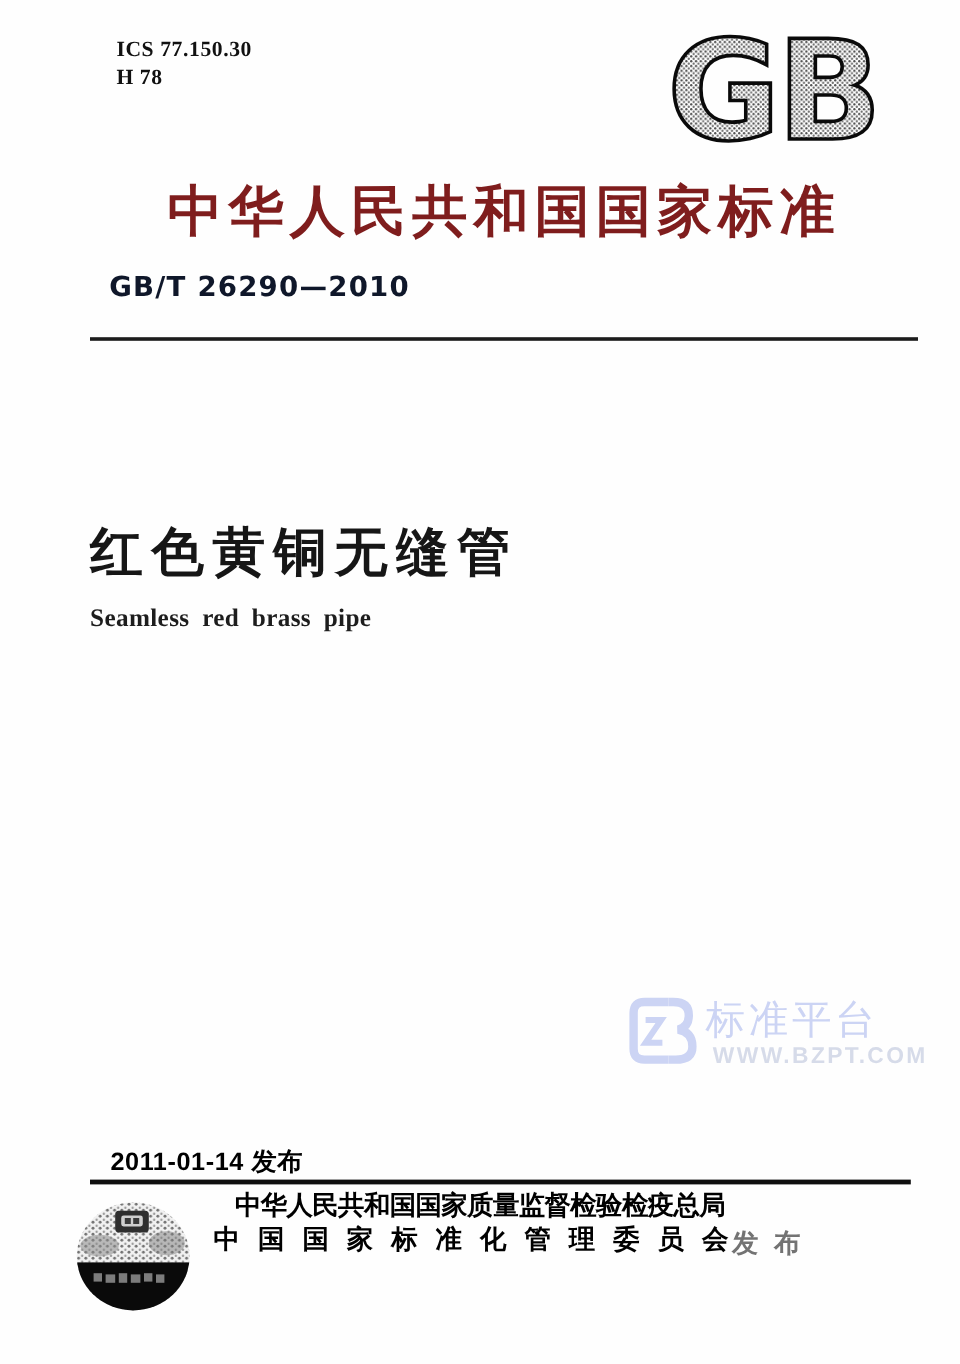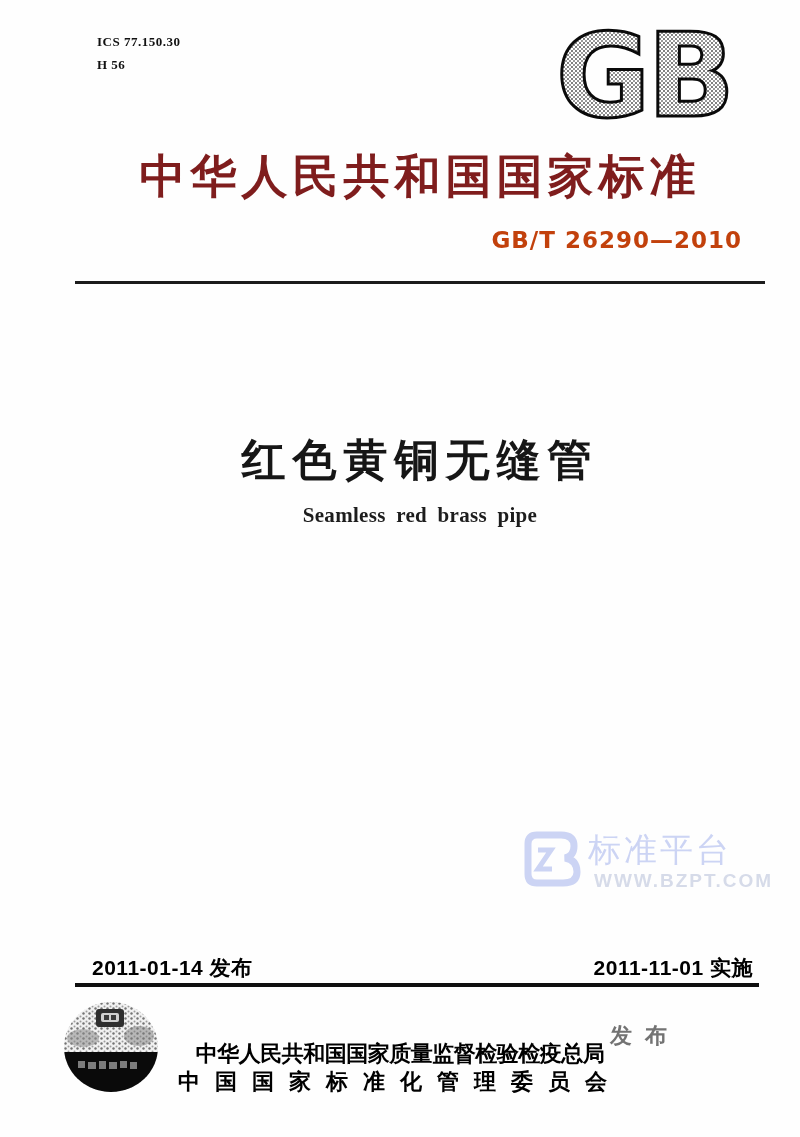--- a/index.html
+++ b/index.html
@@ -9,56 +9,54 @@
     margin:0 auto;
     background:var(--paper,#fefefe);
     overflow:hidden;
     font-family:"Liberation Serif", serif;
     color:var(--ink,#141414);
   }
   
   .ics-block{
     position:absolute;left:97px;top:30px;
     font-family:"Liberation Serif", serif;
-    font-weight:700;font-size:13px;line-height:23px;letter-spacing:0.5px;
+    font-weight:700;font-size:18px;line-height:23px;letter-spacing:0.5px;
     color:#111;
   }
   
   .gb-logo{position:absolute;left:543px;top:26px;width:202px;height:100px;}
   
   .heading{
     position:absolute;left:75px;top:146px;width:690px;
     text-align:center;white-space:nowrap;
     font-family:"Liberation Serif", serif;
     font-weight:700;font-size:46px;letter-spacing:5px;
     color:#7f1d1d;
   }
   
   .std-number{
-    position:absolute;left:75px;top:227px;width:667px;
-    text-align:right;
+    position:absolute;left:91px;top:227px;width:667px;
     font-family:"DejaVu Sans", sans-serif;
     font-weight:700;font-size:23px;letter-spacing:1px;
-    color:#c2410c;
+    color:#0f172a;
   }
   .rule{position:absolute;left:75px;background:#1c1c1c;}
   .rule-top{top:281px;width:690px;height:3px;}
   .rule-bottom{top:983px;width:684px;height:4px;background:#0f0f0f;}
   
   .title-cn{
     position:absolute;left:75px;top:431px;width:690px;
-    text-align:center;white-space:nowrap;
+    white-space:nowrap;
     font-family:Liberation Sans, sans-serif;
     font-weight:700;font-size:44px;letter-spacing:7px;
     color:#161616;
   }
   
   .title-en{
     position:absolute;left:75px;top:503px;width:690px;
-    text-align:center;
     font-family:"Liberation Serif", serif;
     font-weight:700;font-size:21px;word-spacing:5px;letter-spacing:0.3px;
     color:#1d1d1d;
   }
   
   .watermark{position:absolute;left:520px;top:826px;width:235px;height:90px;}
   .wm-logo{position:absolute;left:0;top:3px;width:66px;height:60px;}
   .wm-name{
     position:absolute;left:68px;top:2px;
     font-family:"Liberation Sans", sans-serif;
@@ -76,42 +74,42 @@
     position:absolute;left:92px;top:954px;width:661px;
     display:flex;justify-content:space-between;align-items:flex-start;
     font-family:"Liberation Sans", sans-serif;
     font-weight:700;font-size:21px;letter-spacing:0.5px;
     color:#000;white-space:nowrap;
   }
   
   .emblem{position:absolute;left:61px;top:1000px;width:100px;height:94px;}
   
   .issuer-block{
-    position:absolute;left:75px;top:1040px;width:650px;
+    position:absolute;left:75px;top:991px;width:650px;
     text-align:center;
     font-family:"Liberation Serif", serif;
     font-weight:700;color:#000;white-space:nowrap;
   }
   .issuer-line1{font-size:22px;letter-spacing:-0.5px;line-height:28px;}
   .issuer-line2{font-size:22px;letter-spacing:15px;line-height:28px;}
   .publish-label{
     position:absolute;left:610px;top:1021px;
     font-family:"Liberation Sans", sans-serif;
     font-weight:700;font-size:22px;letter-spacing:13px;white-space:nowrap;
     color:#737373;
   }
 </style>
 </head>
 <body>
 
 <div class="page">
 
   <div class="ics-block">
     <div>ICS 77.150.30</div>
-    <div>H 56</div>
+    <div>H 78</div>
   </div>
 
   <svg class="gb-logo" viewBox="0 0 202 100" aria-hidden="true">
     <defs>
       <pattern id="gbdots" width="4" height="4" patternUnits="userSpaceOnUse">
         <rect width="4" height="4" fill="#ffffff"></rect>
         <circle cx="1" cy="1" r="0.95" fill="#4a4a4a"></circle>
         <circle cx="3" cy="3" r="0.95" fill="#6d6d6d"></circle>
       </pattern>
     </defs>
@@ -135,21 +133,20 @@
         <path d="M 36 6 H 40 Q 53 6 53 17 Q 53 27 44 29 Q 56 31 56 43 Q 56 54 42 54 H 36"></path>
       </g>
       <path d="M 17 21 H 30 L 17 40 H 31" fill="none" style="stroke: var(--wm-blue,#ccd4f4)" stroke-width="5"></path>
     </svg>
     <div class="wm-name">标准平台</div>
     <div class="wm-url">WWW.BZPT.COM</div>
   </div>
 
   <div class="date-row">
     <span>2011-01-14 发布</span>
-    <span>2011-11-01 实施</span>
   </div>
 
   <div class="rule rule-bottom"></div>
 
   <svg class="emblem" viewBox="0 0 100 94" aria-hidden="true">
     <defs>
       <pattern id="sealtex" width="6" height="5" patternUnits="userSpaceOnUse">
         <rect width="6" height="5" fill="#f1f1f1"></rect>
         <circle cx="1.5" cy="1.5" r="1" fill="#9d9d9d"></circle>
         <circle cx="4.5" cy="3.5" r="1.2" fill="#737373"></circle>

